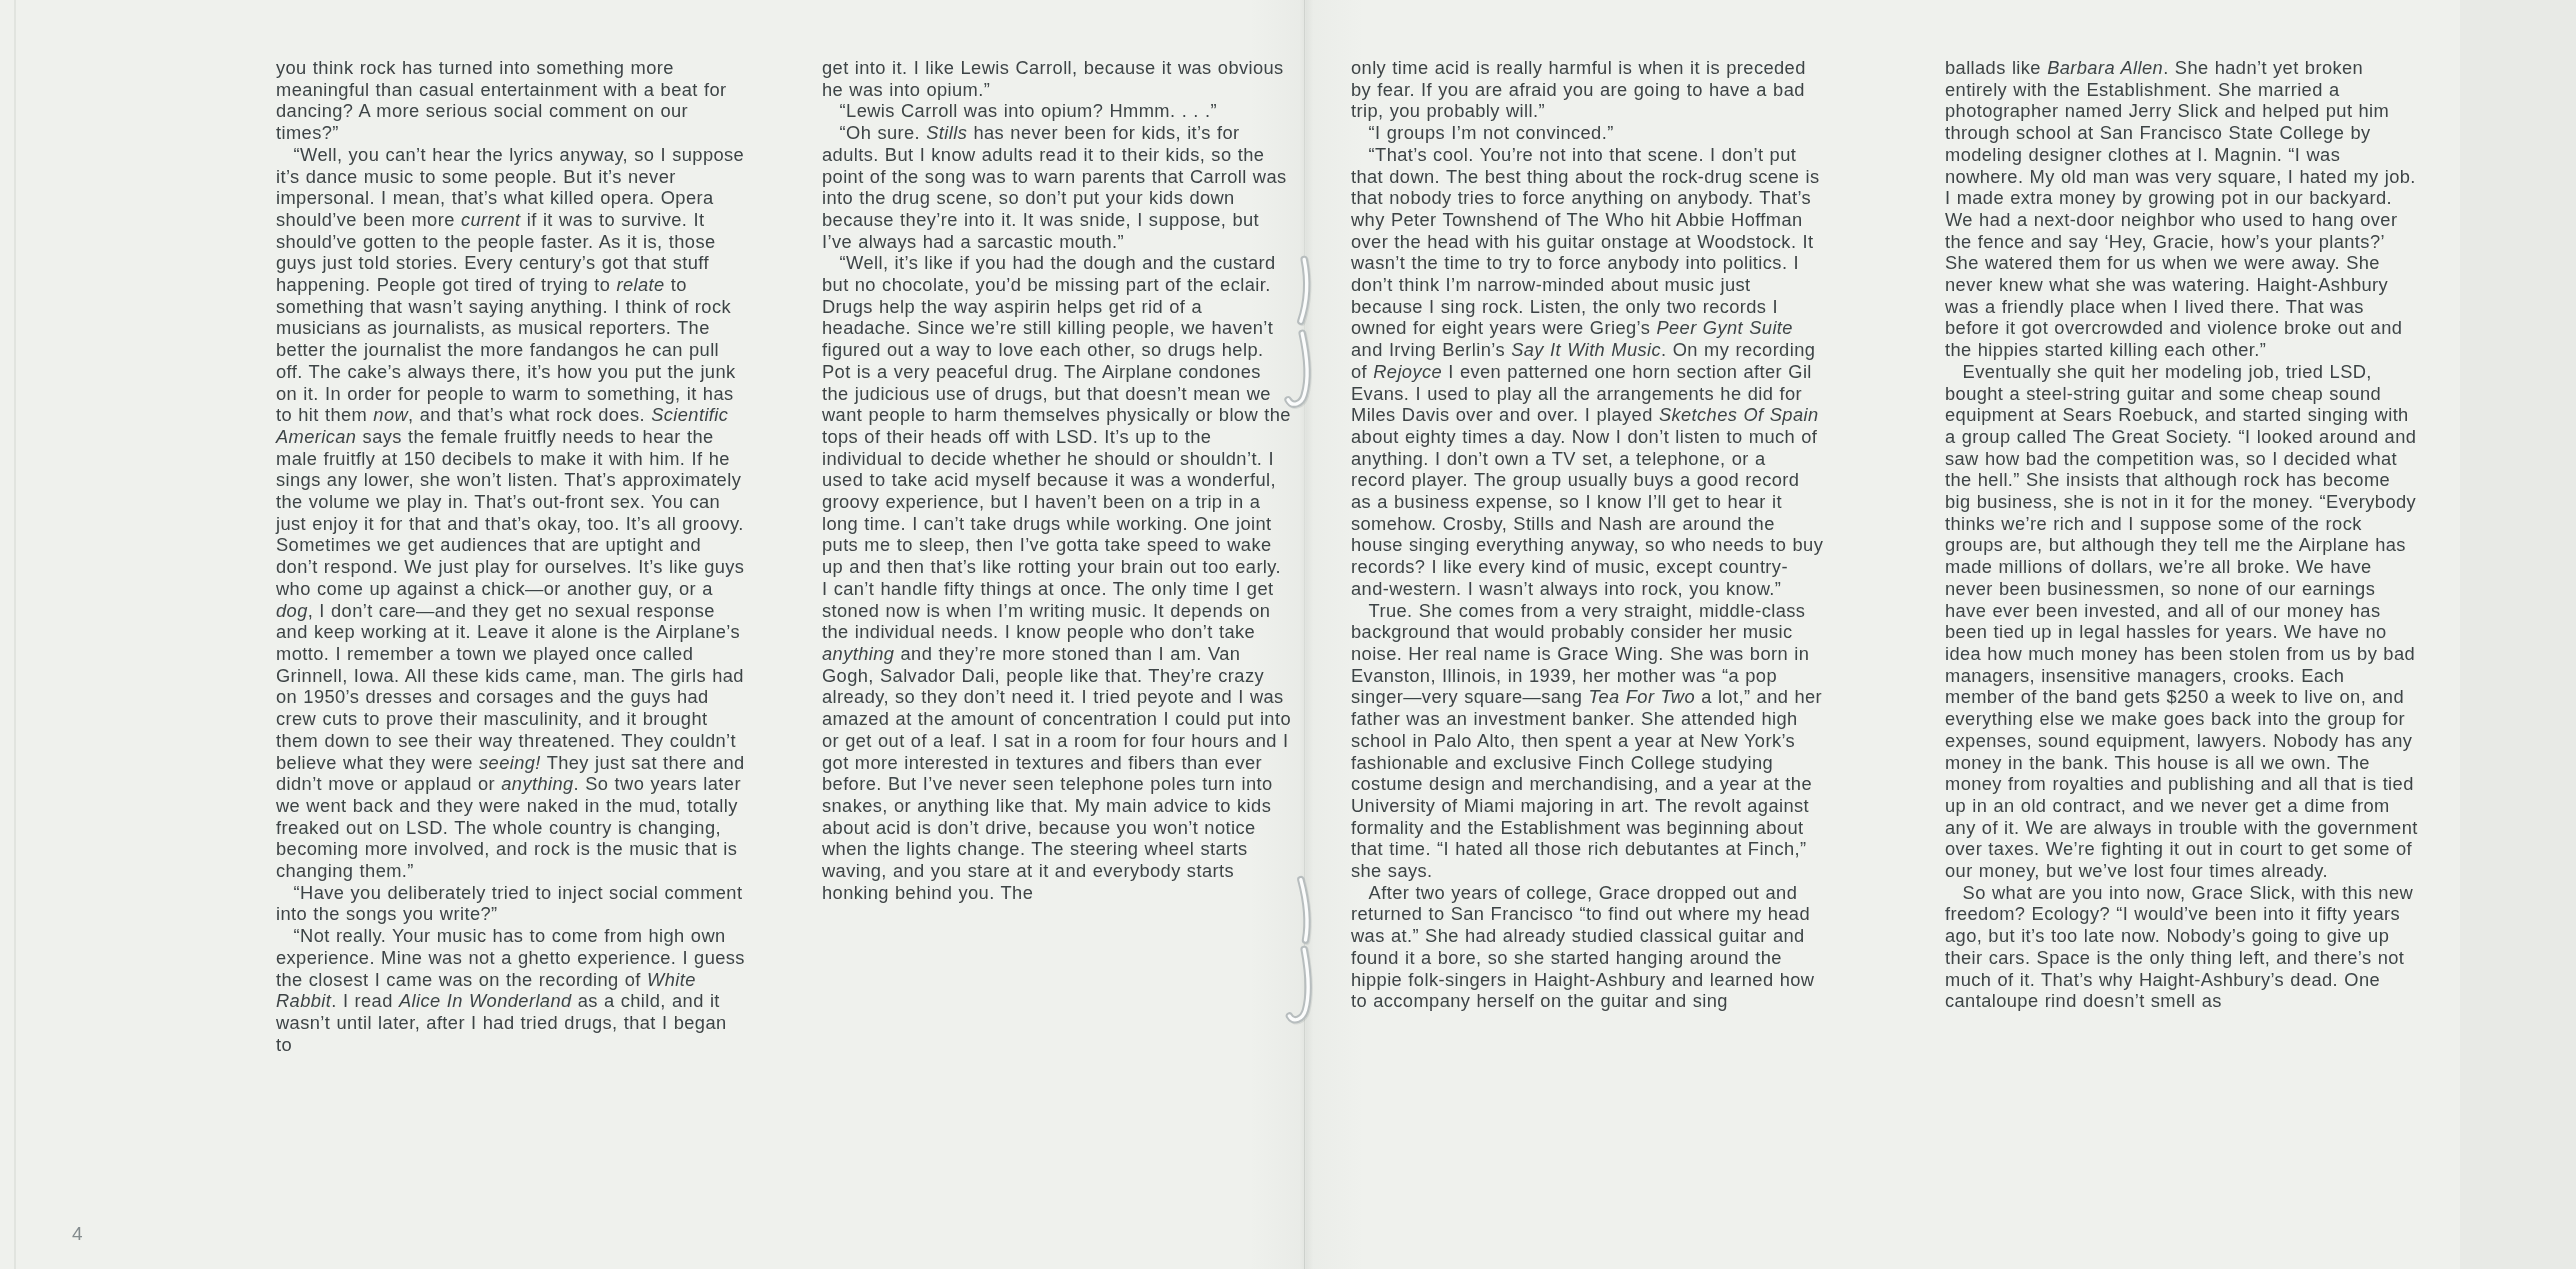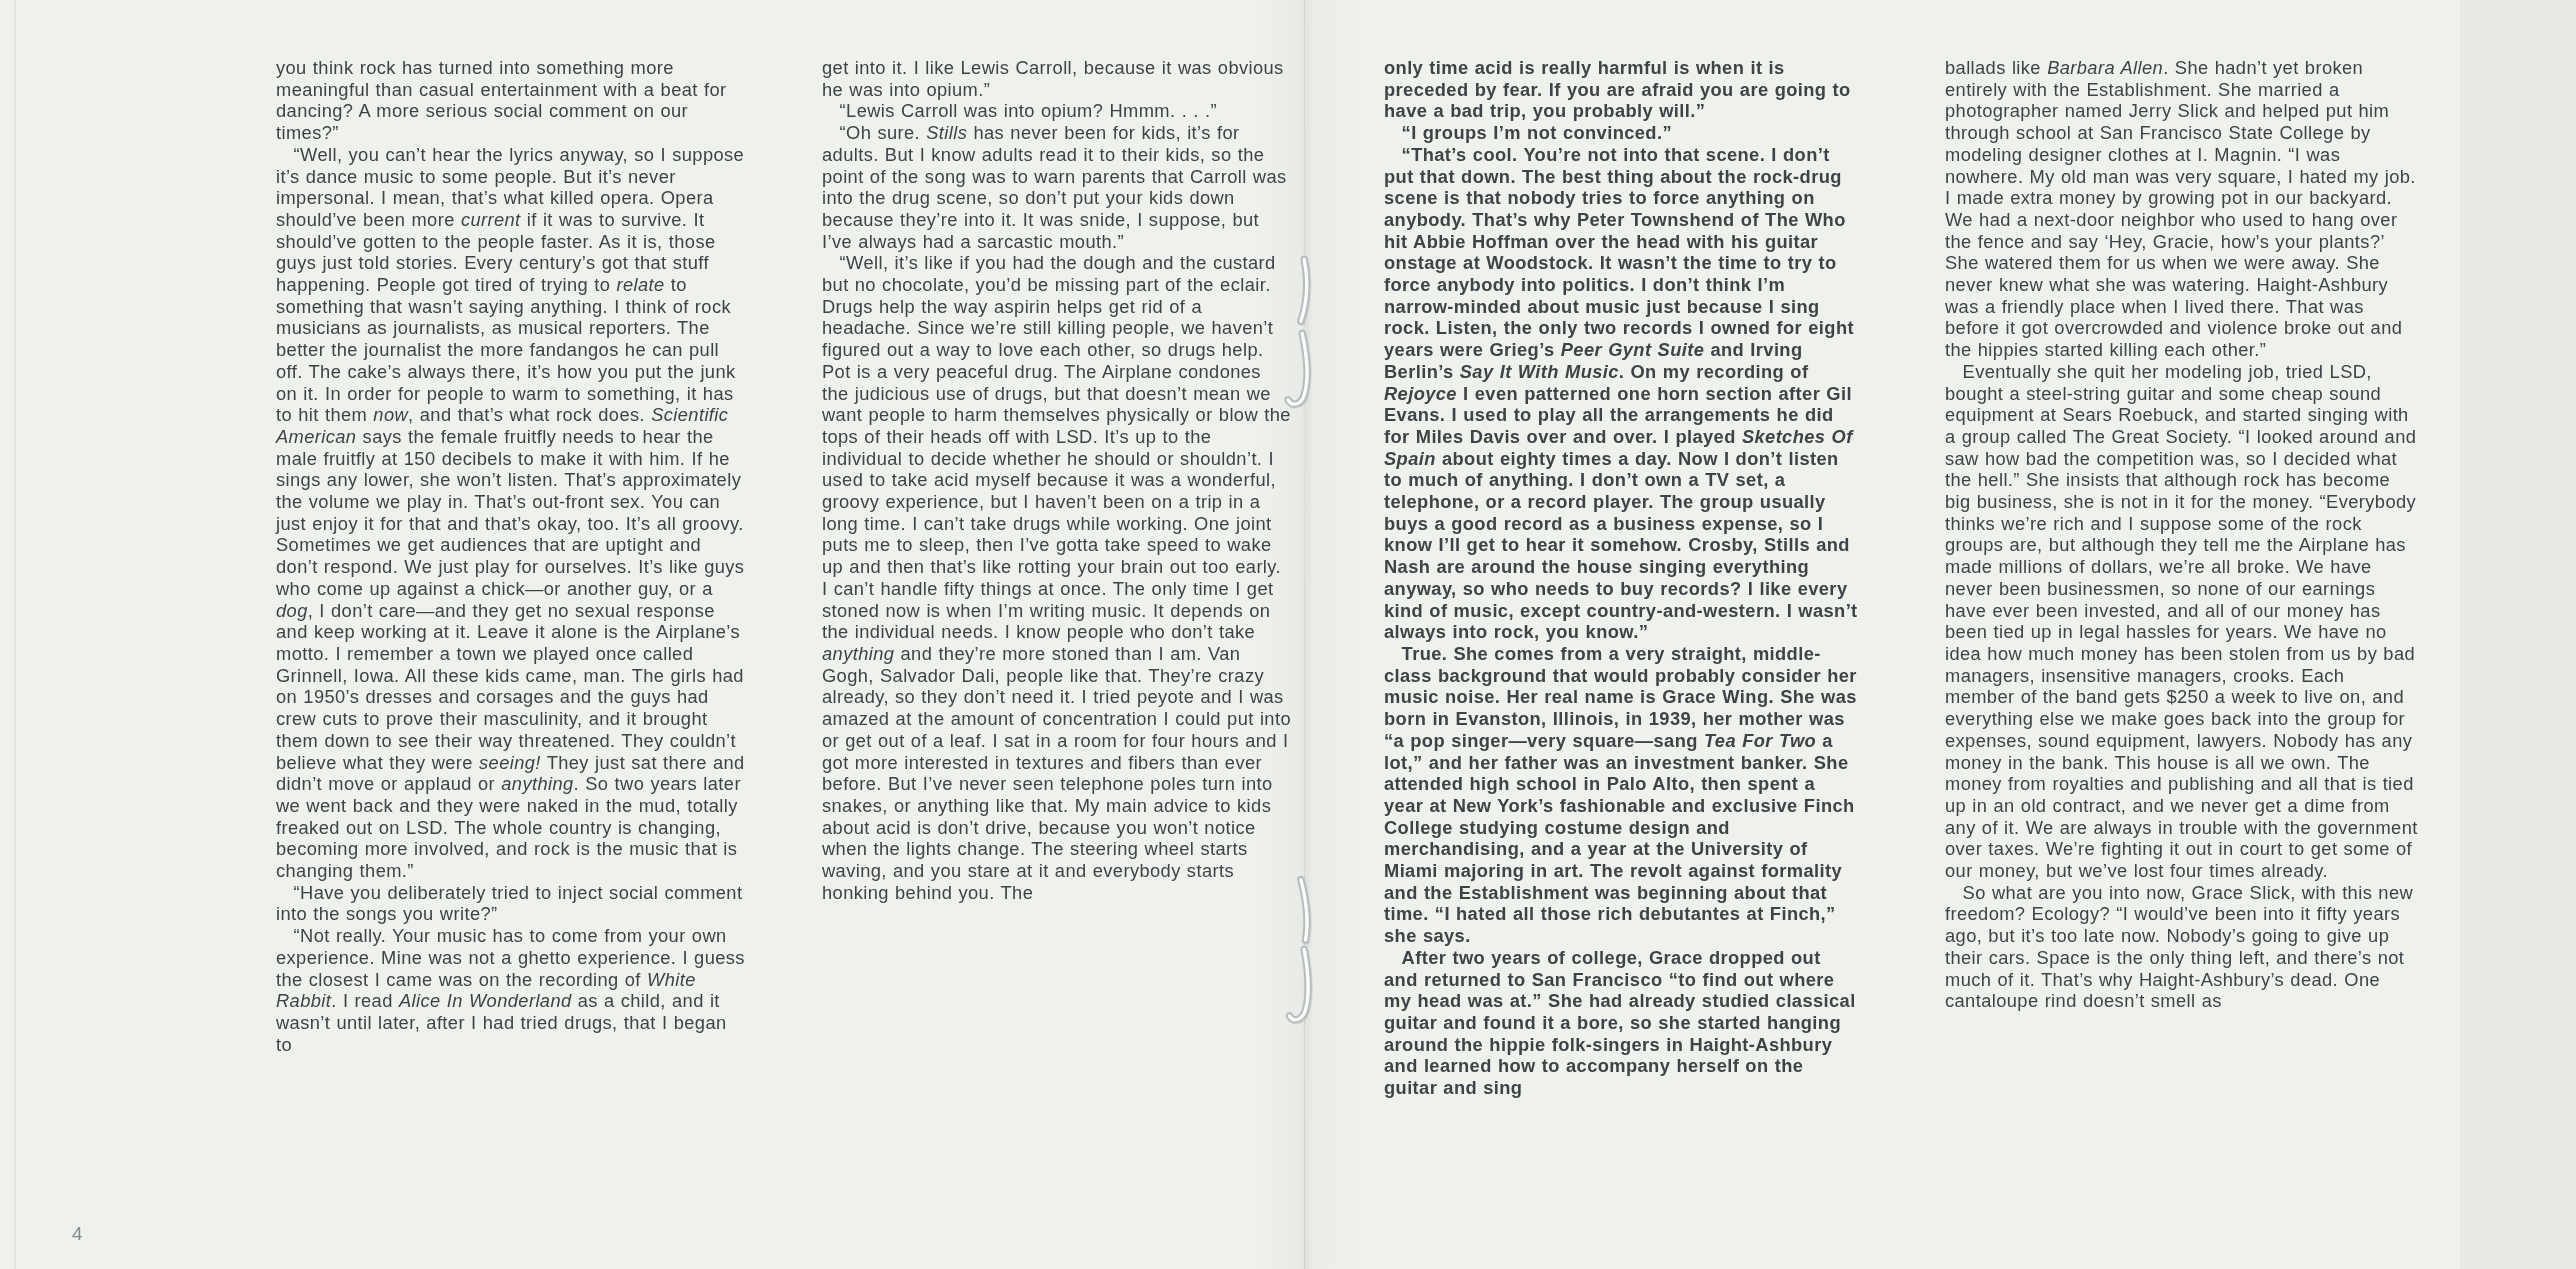--- a/index.html
+++ b/index.html
@@ -32,21 +32,21 @@
       rgba(105,112,106,0.13) 70%, rgba(105,112,106,0.18));
   }
   .column {
     position:absolute; top:57px;
     font-size:18.3px; line-height:21.7px;
     letter-spacing:0.4px; word-spacing:0.7px;
     text-align:left;
   }
   #col-0 { left:276px;  width:469px; }
   #col-1 { left:822px; width:469px; }
-  #col-2 { left:1384px; width:474px;font-weight:bold; }
+  #col-2 { left:1351px; width:474px; }
   #col-3 { left:1945px; width:474px; }
   .para { margin:0; }
   .para.indent { text-indent:17.6px; }
   .para.gap-before { margin-top:42px; }
   .it { font-style: italic; }
   .page-number {
     position:absolute; font-size:19px; color: var(--pageno, #838b8d);
   }
   #pageno-left  { left:72px;  top:1223px; }
   #pageno-right { left:2523px; top:1223px; }
@@ -60,21 +60,21 @@
 <div id="spread">
 
   <div class="page-edge-left"></div>
   <div class="fold-shade"></div>
   <div class="gutter-line"></div>
 
   <div class="column" id="col-0">
       <p class="para"><span>you think rock has turned into something more meaningful than casual entertainment with a beat for dancing? A more serious social comment on our times?”</span></p>
       <p class="para indent"><span>“Well, you can’t hear the lyrics anyway, so I suppose it’s dance music to some people. But it’s never impersonal. I mean, that’s what killed opera. Opera should’ve been more </span><span class="it">current</span><span> if it was to survive. It should’ve gotten to the people faster. As it is, those guys just told stories. Every century’s got that stuff happening. People got tired of trying to </span><span class="it">relate</span><span> to something that wasn’t saying anything. I think of rock musicians as journalists, as musical reporters. The better the journalist the more fandangos he can pull off. The cake’s always there, it’s how you put the junk on it. In order for people to warm to something, it has to hit them </span><span class="it">now</span><span>, and that’s what rock does. </span><span class="it">Scientific American</span><span> says the female fruitfly needs to hear the male fruitfly at 150 decibels to make it with him. If he sings any lower, she won’t listen. That’s approximately the volume we play in. That’s out-front sex. You can just enjoy it for that and that’s okay, too. It’s all groovy. Sometimes we get audiences that are uptight and don’t respond. We just play for ourselves. It’s like guys who come up against a chick—or another guy, or a </span><span class="it">dog</span><span>, I don’t care—and they get no sexual response and keep working at it. Leave it alone is the Airplane’s motto. I remember a town we played once called Grinnell, Iowa. All these kids came, man. The girls had on 1950’s dresses and corsages and the guys had crew cuts to prove their masculinity, and it brought them down to see their way threatened. They couldn’t believe what they were </span><span class="it">seeing!</span><span> They just sat there and didn’t move or applaud or </span><span class="it">anything</span><span>. So two years later we went back and they were naked in the mud, totally freaked out on LSD. The whole country is changing, becoming more involved, and rock is the music that is changing them.”</span></p>
       <p class="para indent"><span>“Have you deliberately tried to inject social comment into the songs you write?”</span></p>
-      <p class="para indent"><span>“Not really. Your music has to come from your own experience. Mine was not a ghetto experience. I guess the closest I came was on the recording of </span><span class="it">White Rabbit</span><span>. I read </span><span class="it">Alice In Wonderland</span><span> as a child, and it wasn’t until later, after I had tried drugs, that I began to</span></p>
+      <p class="para indent"><span>“Not really. Your music has to come from high own experience. Mine was not a ghetto experience. I guess the closest I came was on the recording of </span><span class="it">White Rabbit</span><span>. I read </span><span class="it">Alice In Wonderland</span><span> as a child, and it wasn’t until later, after I had tried drugs, that I began to</span></p>
     </div>
   <div class="column" id="col-1">
       <p class="para"><span>get into it. I like Lewis Carroll, because it was obvious he was into opium.”</span></p>
       <p class="para indent"><span>“Lewis Carroll was into opium? Hmmm. . . .”</span></p>
       <p class="para indent"><span>“Oh sure. </span><span class="it">Stills</span><span> has never been for kids, it’s for adults. But I know adults read it to their kids, so the point of the song was to warn parents that Carroll was into the drug scene, so don’t put your kids down because they’re into it. It was snide, I suppose, but I’ve always had a sarcastic mouth.”</span></p>
       <p class="para indent"><span>“Well, it’s like if you had the dough and the custard but no chocolate, you’d be missing part of the eclair. Drugs help the way aspirin helps get rid of a headache. Since we’re still killing people, we haven’t figured out a way to love each other, so drugs help. Pot is a very peaceful drug. The Airplane condones the judicious use of drugs, but that doesn’t mean we want people to harm themselves physically or blow the tops of their heads off with LSD. It’s up to the individual to decide whether he should or shouldn’t. I used to take acid myself because it was a wonderful, groovy experience, but I haven’t been on a trip in a long time. I can’t take drugs while working. One joint puts me to sleep, then I’ve gotta take speed to wake up and then that’s like rotting your brain out too early. I can’t handle fifty things at once. The only time I get stoned now is when I’m writing music. It depends on the individual needs. I know people who don’t take </span><span class="it">anything</span><span> and they’re more stoned than I am. Van Gogh, Salvador Dali, people like that. They’re crazy already, so they don’t need it. I tried peyote and I was amazed at the amount of concentration I could put into or get out of a leaf. I sat in a room for four hours and I got more interested in textures and fibers than ever before. But I’ve never seen telephone poles turn into snakes, or anything like that. My main advice to kids about acid is don’t drive, because you won’t notice when the lights change. The steering wheel starts waving, and you stare at it and everybody starts honking behind you. The</span></p>
     </div>
   <div class="column" id="col-2">
       <p class="para"><span>only time acid is really harmful is when it is preceded by fear. If you are afraid you are going to have a bad trip, you probably will.”</span></p>
       <p class="para indent"><span>“I groups I’m not convinced.”</span></p>

